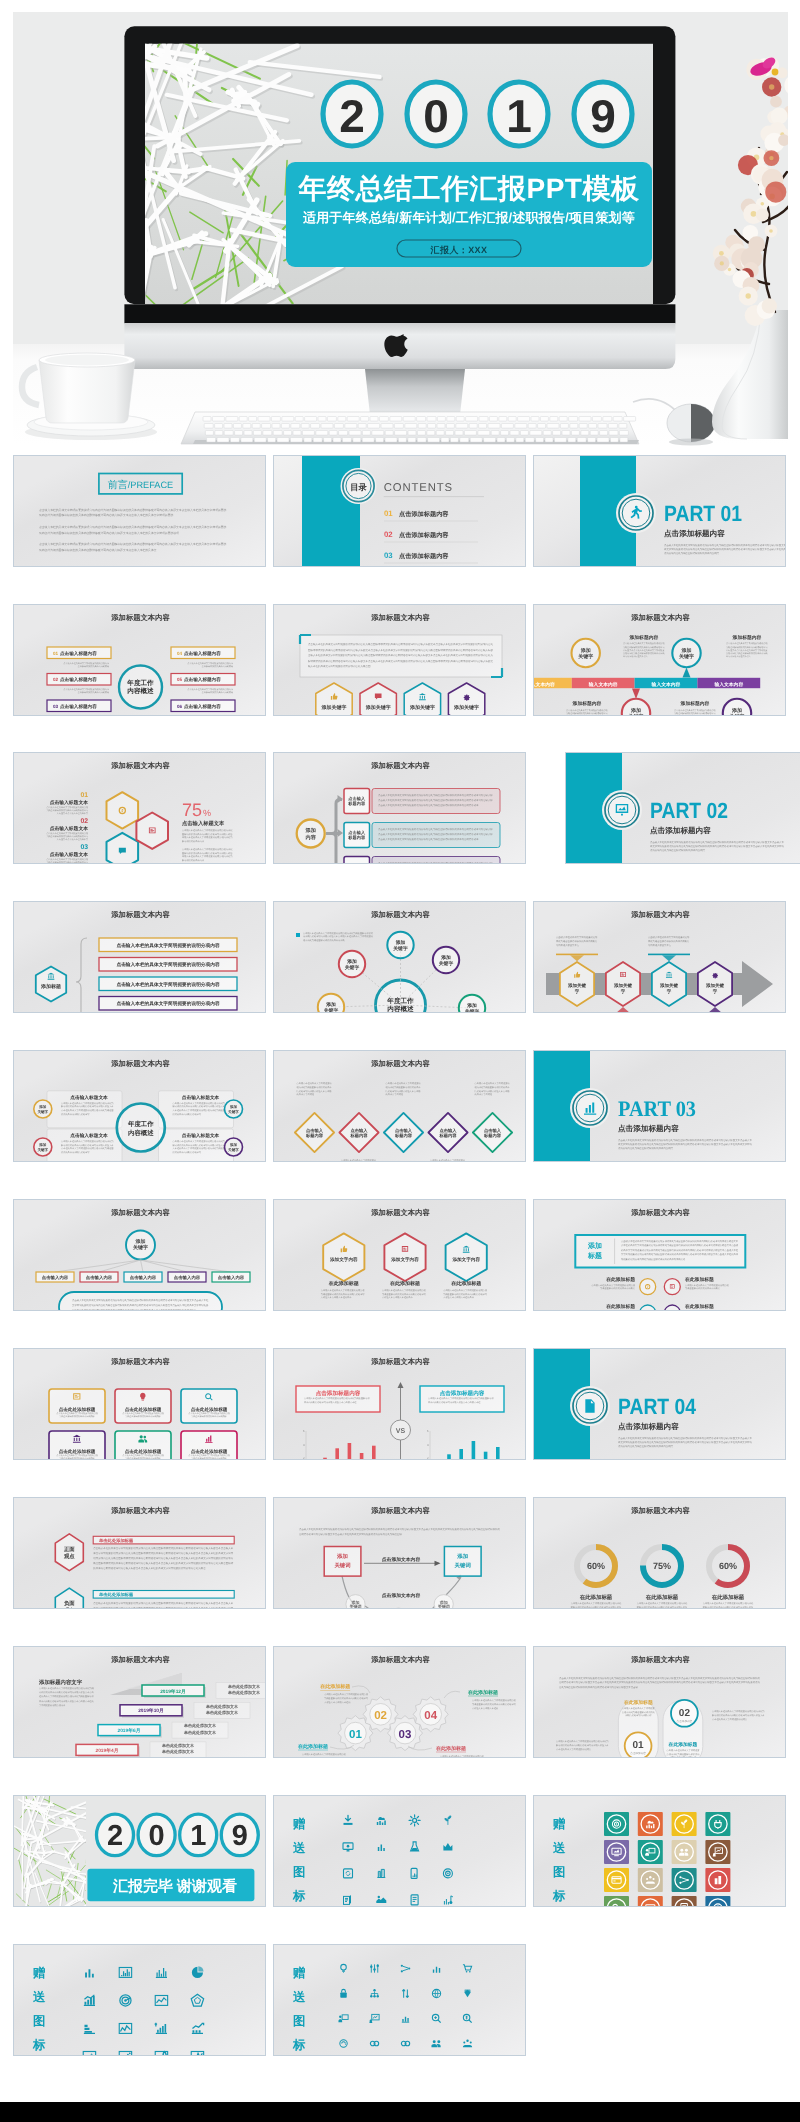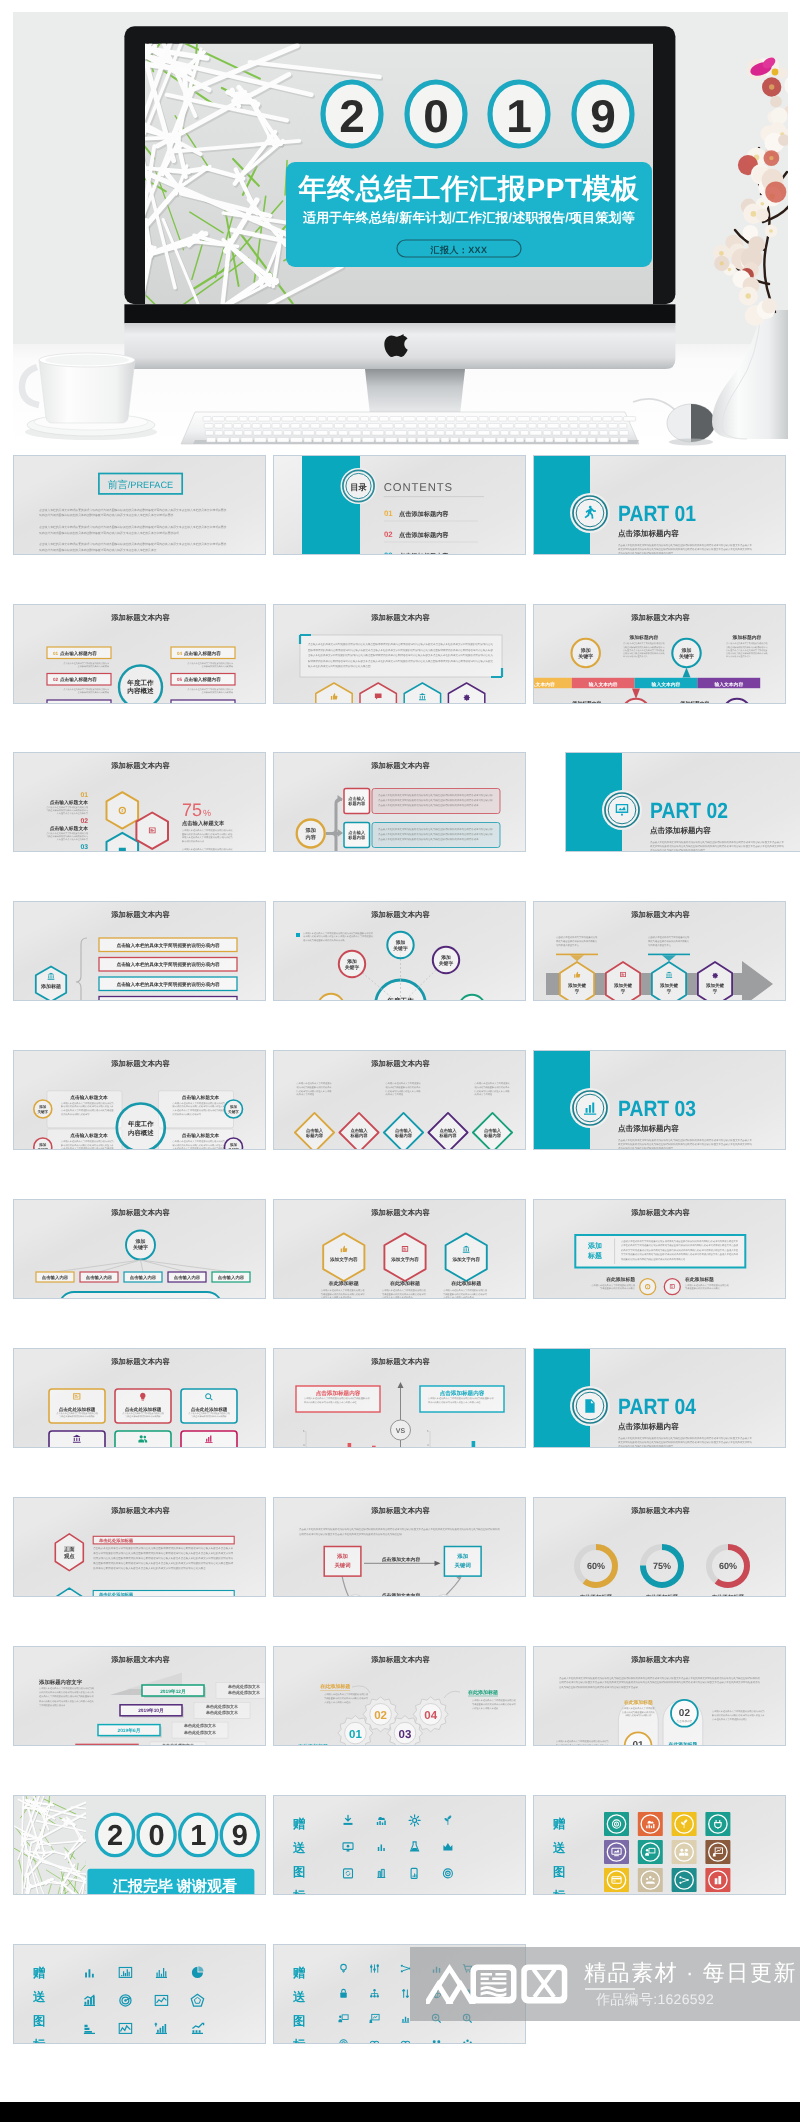--- a/index.html
+++ b/index.html
@@ -7,21 +7,21 @@
   body{width:800px;height:2122px;position:relative;overflow:hidden;
        font-family:"Liberation Sans",sans-serif;color:#4a4a4a;
        -webkit-font-smoothing:antialiased;text-rendering:geometricPrecision;}
   .page{position:absolute;left:0;top:0;width:800px;height:2122px;}
 
   
   .hero{position:absolute;left:13px;top:12px;width:775px;height:434px;overflow:hidden;background:#fff;}
   .hero svg{position:absolute;left:0;top:0;}
 
   
-  .slide{position:absolute;-webkit-font-smoothing:antialiased;width:253px;height:100px;overflow:hidden;
+  .slide{position:absolute;-webkit-font-smoothing:antialiased;width:253px;height:112px;overflow:hidden;
          background:linear-gradient(152deg,#f2f2f2 0%,#e8e8e9 38%,#dedee0 62%,#eaeaec 100%);
          border:1px solid #c3cfda;box-sizing:border-box;}
 
   
   .wm{position:absolute;left:410px;top:1947px;width:390px;height:74px;background:rgba(150,152,154,.61);}
   .wm-logo{position:absolute;left:16px;top:16px;}
   .wm-t1{position:absolute;left:174px;top:11px;font-size:22px;color:#fff;letter-spacing:1.6px;font-weight:400;white-space:nowrap;}
   .wm-t2{position:absolute;left:186px;top:44px;white-space:nowrap;font-size:14px;color:#eceeef;letter-spacing:.3px;}
   .wm-line{position:absolute;left:175px;top:41px;width:50px;height:2px;background:rgba(255,255,255,.6);}
 
@@ -681,21 +681,21 @@
         <text x="82" y="81.1" font-size="7.8" fill="#e2565e" text-anchor="start" font-weight="bold" letter-spacing="0">02</text>
         <text x="97" y="81.1" font-size="6.2" fill="#3f3f3f" text-anchor="start" font-weight="bold" letter-spacing="0">点击添加标题内容</text>
         <path d="M82 86.0 H176" stroke="#d2d2d2" stroke-width="0.6"></path>
         <text x="82" y="102.1" font-size="7.8" fill="#1fa7c0" text-anchor="start" font-weight="bold" letter-spacing="0">03</text>
         <text x="97" y="102.1" font-size="6.2" fill="#3f3f3f" text-anchor="start" font-weight="bold" letter-spacing="0">点击添加标题内容</text>
         <path d="M82 107.0 H176" stroke="#d2d2d2" stroke-width="0.6"></path>
         <text x="82" y="123.1" font-size="7.8" fill="#6a3f9c" text-anchor="start" font-weight="bold" letter-spacing="0">04</text>
         <text x="97" y="123.1" font-size="6.2" fill="#3f3f3f" text-anchor="start" font-weight="bold" letter-spacing="0">点击添加标题内容</text>
         <path d="M82 128.0 H176" stroke="#d2d2d2" stroke-width="0.6"></path>
       </svg></div>
-<div class="slide" style="left:533.1px;top:455px;"><svg width="253" height="142" viewBox="0 0 253 142">
+<div class="slide" style="left:533.1px;top:455px;padding-left:46px;"><svg width="253" height="142" viewBox="0 0 253 142">
         <defs>
           <linearGradient id="ruleg" x1="0" y1="0" x2="1" y2="0">
             <stop offset="0" stop-color="#b6b6b6" stop-opacity="0"></stop>
             <stop offset="0.28" stop-color="#b0b0b0"></stop>
             <stop offset="0.72" stop-color="#b0b0b0"></stop>
             <stop offset="1" stop-color="#b6b6b6" stop-opacity="0"></stop>
           </linearGradient>
           <linearGradient id="slideg" x1="0.18" y1="0.1" x2="1" y2="1">
             <stop offset="0" stop-color="#e9e9ea"></stop>
             <stop offset="0.16" stop-color="#e2e2e3"></stop>
@@ -1280,21 +1280,21 @@
         <text x="156.0" y="117.6" font-size="2.2" fill="#8c8c8c" text-anchor="start">情修改详写内容输入标题文本点击输</text>
         <text x="156.0" y="121.4" font-size="2.2" fill="#8c8c8c" text-anchor="start">的具体文字简明扼</text>
         <polygon points="218.5,61.9 238.1,81.5 218.5,101.1 198.9,81.5" fill="rgba(255,255,255,0.45)" stroke="#15a07a" stroke-width="1.8" stroke-linejoin="round"></polygon>
         <text x="218.5" y="80.5" font-size="4.3" fill="#3c3c3c" text-anchor="middle" font-weight="bold" letter-spacing="0">点击输入</text>
         <text x="218.5" y="86" font-size="4.3" fill="#3c3c3c" text-anchor="middle" font-weight="bold" letter-spacing="0">标题内容</text>
         <text x="200.5" y="33.0" font-size="2.2" fill="#8c8c8c" text-anchor="start">点击输入本栏的具体文字简明扼要的</text>
         <text x="200.5" y="36.8" font-size="2.2" fill="#8c8c8c" text-anchor="start">项内容此为概念图解请根据您的具体</text>
         <text x="200.5" y="40.6" font-size="2.2" fill="#8c8c8c" text-anchor="start">情修改详写内容输入标题文本点击输</text>
         <text x="200.5" y="44.4" font-size="2.2" fill="#8c8c8c" text-anchor="start">的具体文字简明扼</text>
       </svg></div>
-<div class="slide" style="left:533.1px;top:1050px;"><svg width="253" height="142" viewBox="0 0 253 142">
+<div class="slide" style="left:533.1px;top:1050px;font-family:Liberation Serif, serif;"><svg width="253" height="142" viewBox="0 0 253 142">
         <defs>
           <linearGradient id="ruleg" x1="0" y1="0" x2="1" y2="0">
             <stop offset="0" stop-color="#b6b6b6" stop-opacity="0"></stop>
             <stop offset="0.28" stop-color="#b0b0b0"></stop>
             <stop offset="0.72" stop-color="#b0b0b0"></stop>
             <stop offset="1" stop-color="#b6b6b6" stop-opacity="0"></stop>
           </linearGradient>
           <linearGradient id="slideg" x1="0.18" y1="0.1" x2="1" y2="1">
             <stop offset="0" stop-color="#e9e9ea"></stop>
             <stop offset="0.16" stop-color="#e2e2e3"></stop>
@@ -2595,43 +2595,15 @@
           <path d="M14 20v-3c0-1.4-.6-2.6-1.6-3.4.8-.2 1.6-.4 2.6-.4 3.4 0 6 1.6 6 4.2v2.6z" fill="#1396b2"></path>
         </g>
         <g transform="translate(188.0,93.0) scale(0.46)">
           <circle cx="12" cy="6" r="2.6" fill="#1396b2"></circle>
           <circle cx="5" cy="10" r="2.2" fill="#1396b2"></circle>
           <circle cx="19" cy="10" r="2.2" fill="#1396b2"></circle>
           <path d="M2 20c0-3 2-5 5-5h10c3 0 5 2 5 5z" fill="#1396b2"></path>
         </g>
       </svg></div>
 
-  <div class="wm">
-    <div class="wm-logo">
-      <svg width="142" height="44" viewBox="0 0 142 44">
-        <g fill="#ffffff">
-
-          <path d="M23.5 1 L40 26 H33.8 L23.5 9.6 L13.2 26 H7 Z"></path>
-          <path d="M12.2 16.8 L27.4 41 H21 L12.2 26.4 L3.4 41 H-3 Z"></path>
-          <path d="M34.8 16.8 L50 41 H43.6 L34.8 26.4 L26 41 H19.6 Z"></path>
-
-          <path d="M51 1.5 h33 a6.5 6.5 0 0 1 6.5 6.5 v26 a6.5 6.5 0 0 1 -6.5 6.5 h-33 a6.5 6.5 0 0 1 -6.5 -6.5 v-26 a6.5 6.5 0 0 1 6.5 -6.5 z
-                   m1.6 5.6 a2.6 2.6 0 0 0 -2.6 2.6 v21.6 a2.6 2.6 0 0 0 2.6 2.6 h29.8 a2.6 2.6 0 0 0 2.6 -2.6 v-21.6 a2.6 2.6 0 0 0 -2.6 -2.6 z"></path>
-          <path d="M54.6 10 h11.4 v2.4 h-11.4 z M69.4 10 h11 v2.4 h-11 z
-                   M54.6 14.6 h8.2 v2.4 h-8.2 z M66.2 14.6 h14.2 v2.4 h-14.2 z
-                   M54.6 19.2 h25.8 v2.4 h-25.8 z"></path>
-          <path d="M54.6 24.6 q6.4 -3 12.8 0 q6.4 3 13 0 v2.9 q-6.6 3 -13 0 q-6.4 -3 -12.8 0 z"></path>
-          <path d="M54.6 29.6 q6.4 -3 12.8 0 q6.4 3 13 0 v2.9 q-6.6 3 -13 0 q-6.4 -3 -12.8 0 z"></path>
-
-          <path d="M101.8 1.5 h33 a6.5 6.5 0 0 1 6.5 6.5 v26 a6.5 6.5 0 0 1 -6.5 6.5 h-33 a6.5 6.5 0 0 1 -6.5 -6.5 v-26 a6.5 6.5 0 0 1 6.5 -6.5 z
-                   m1.6 5.6 a2.6 2.6 0 0 0 -2.6 2.6 v21.6 a2.6 2.6 0 0 0 2.6 2.6 h29.8 a2.6 2.6 0 0 0 2.6 -2.6 v-21.6 a2.6 2.6 0 0 0 -2.6 -2.6 z"></path>
-          <path d="M105.8 7.6 l3.6 -2 l20.4 27.4 l-3.6 2 z"></path>
-          <path d="M130.6 7.6 l-3.6 -2 l-20.4 27.4 l3.6 2 z"></path>
-        </g>
-      </svg>
-    </div>
-    <div class="wm-t1">精品素材 · 每日更新</div>
-    <div class="wm-line"></div>
-    <div class="wm-t2">作品编号:1626592</div>
-  </div>
 
   <div class="footer-band"></div>
 </div>
 
 </body></html>

